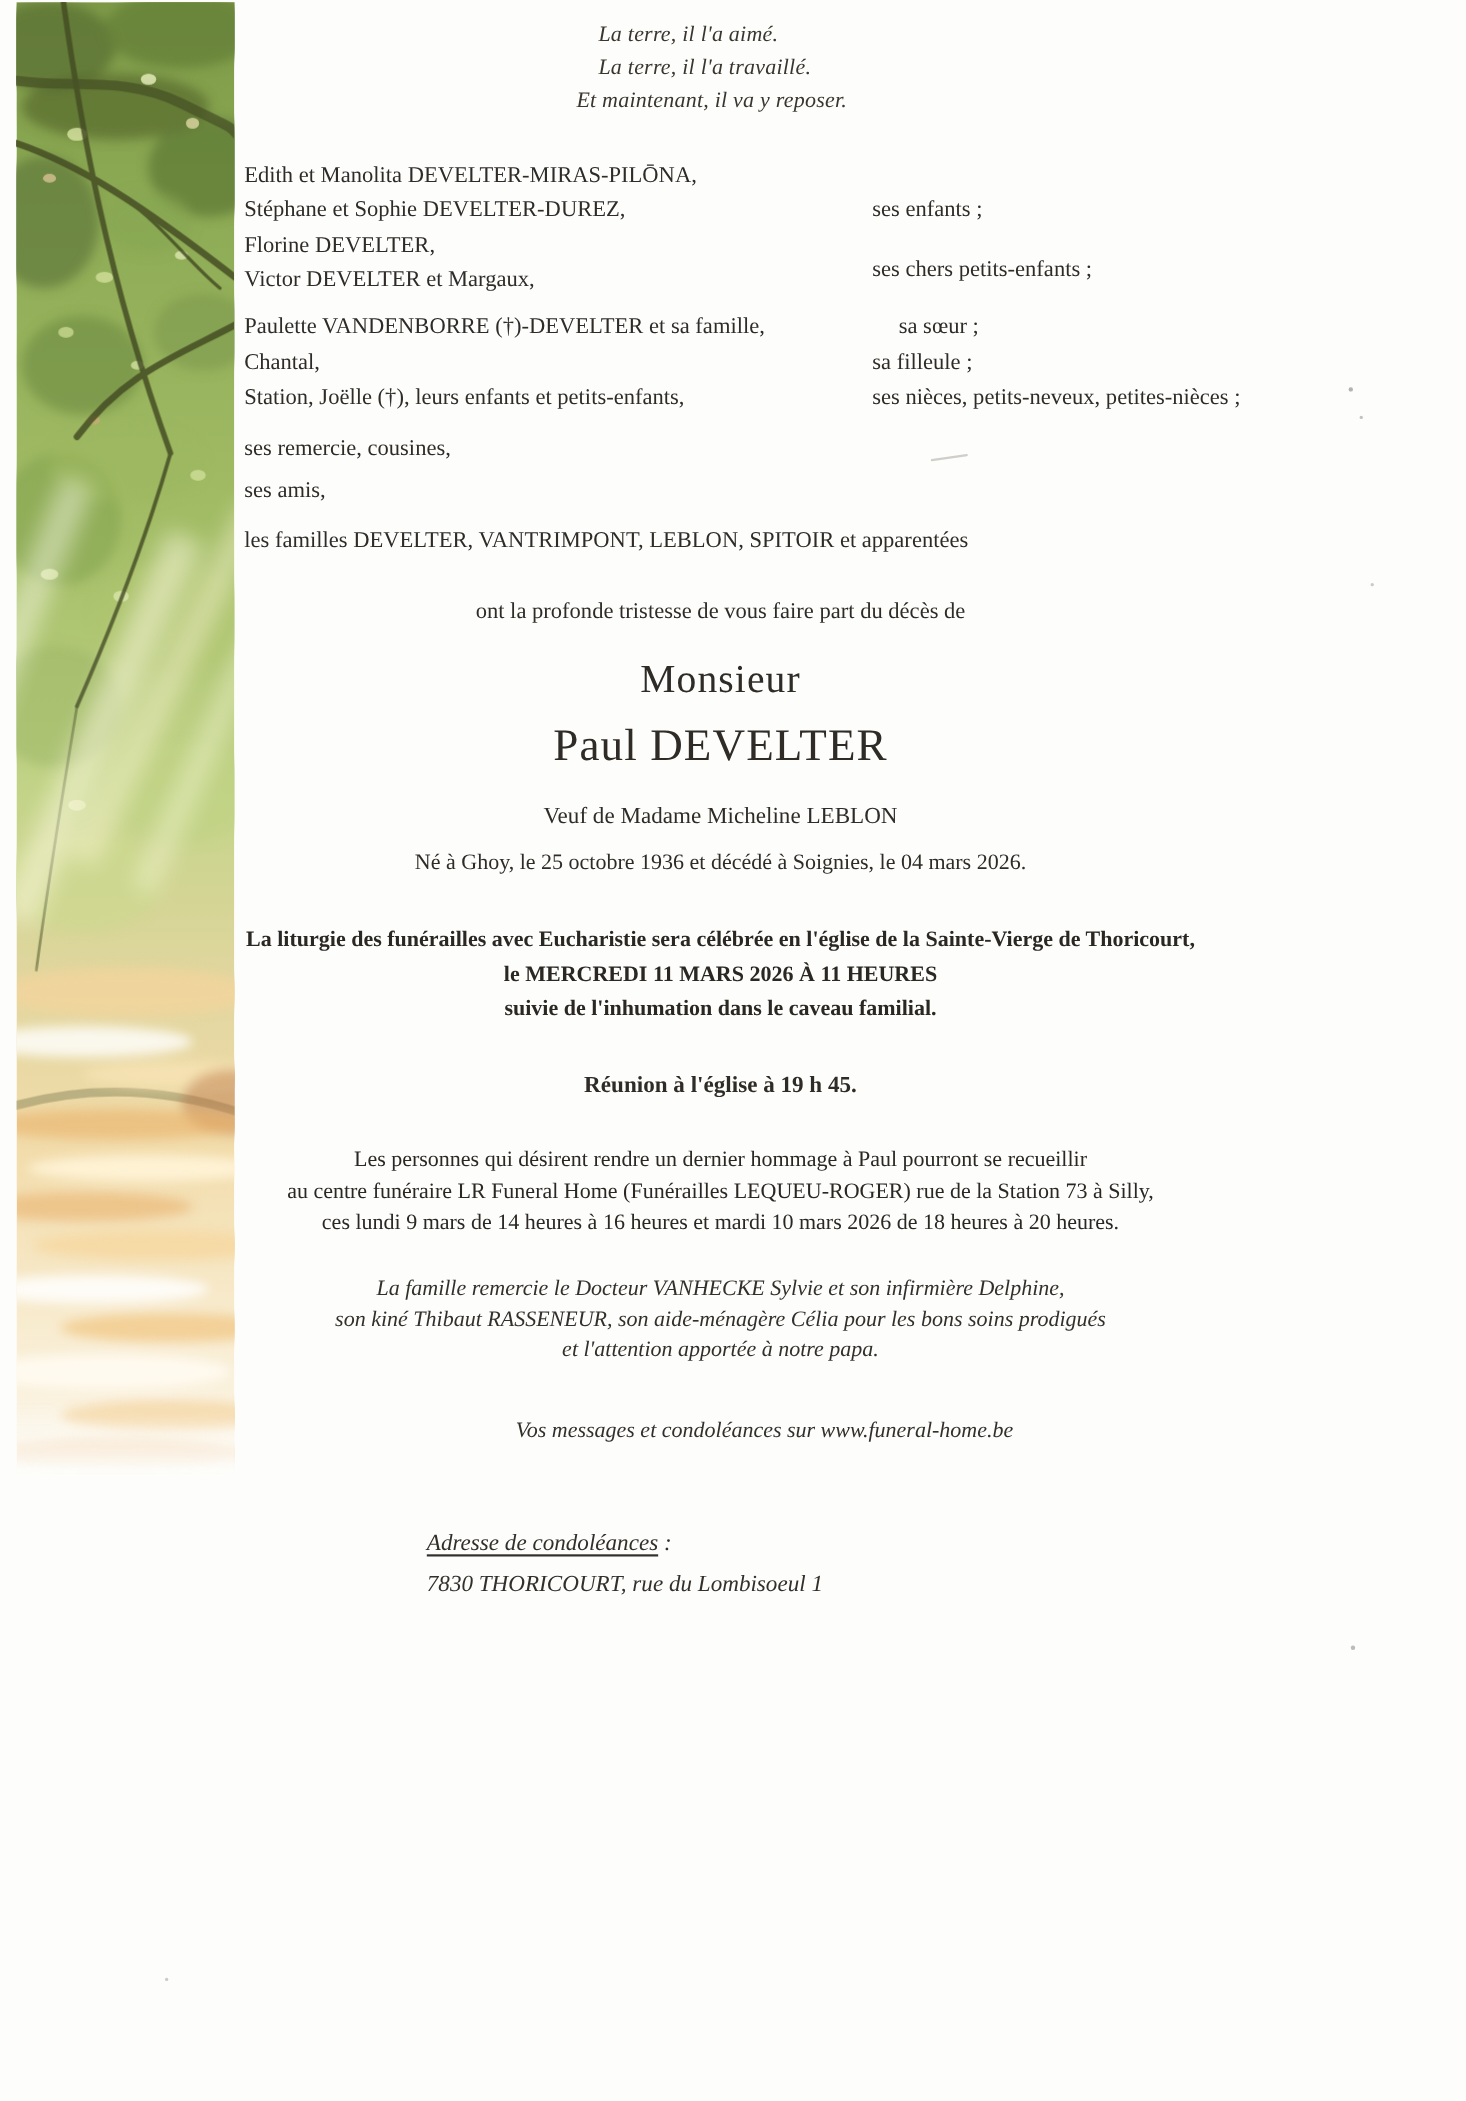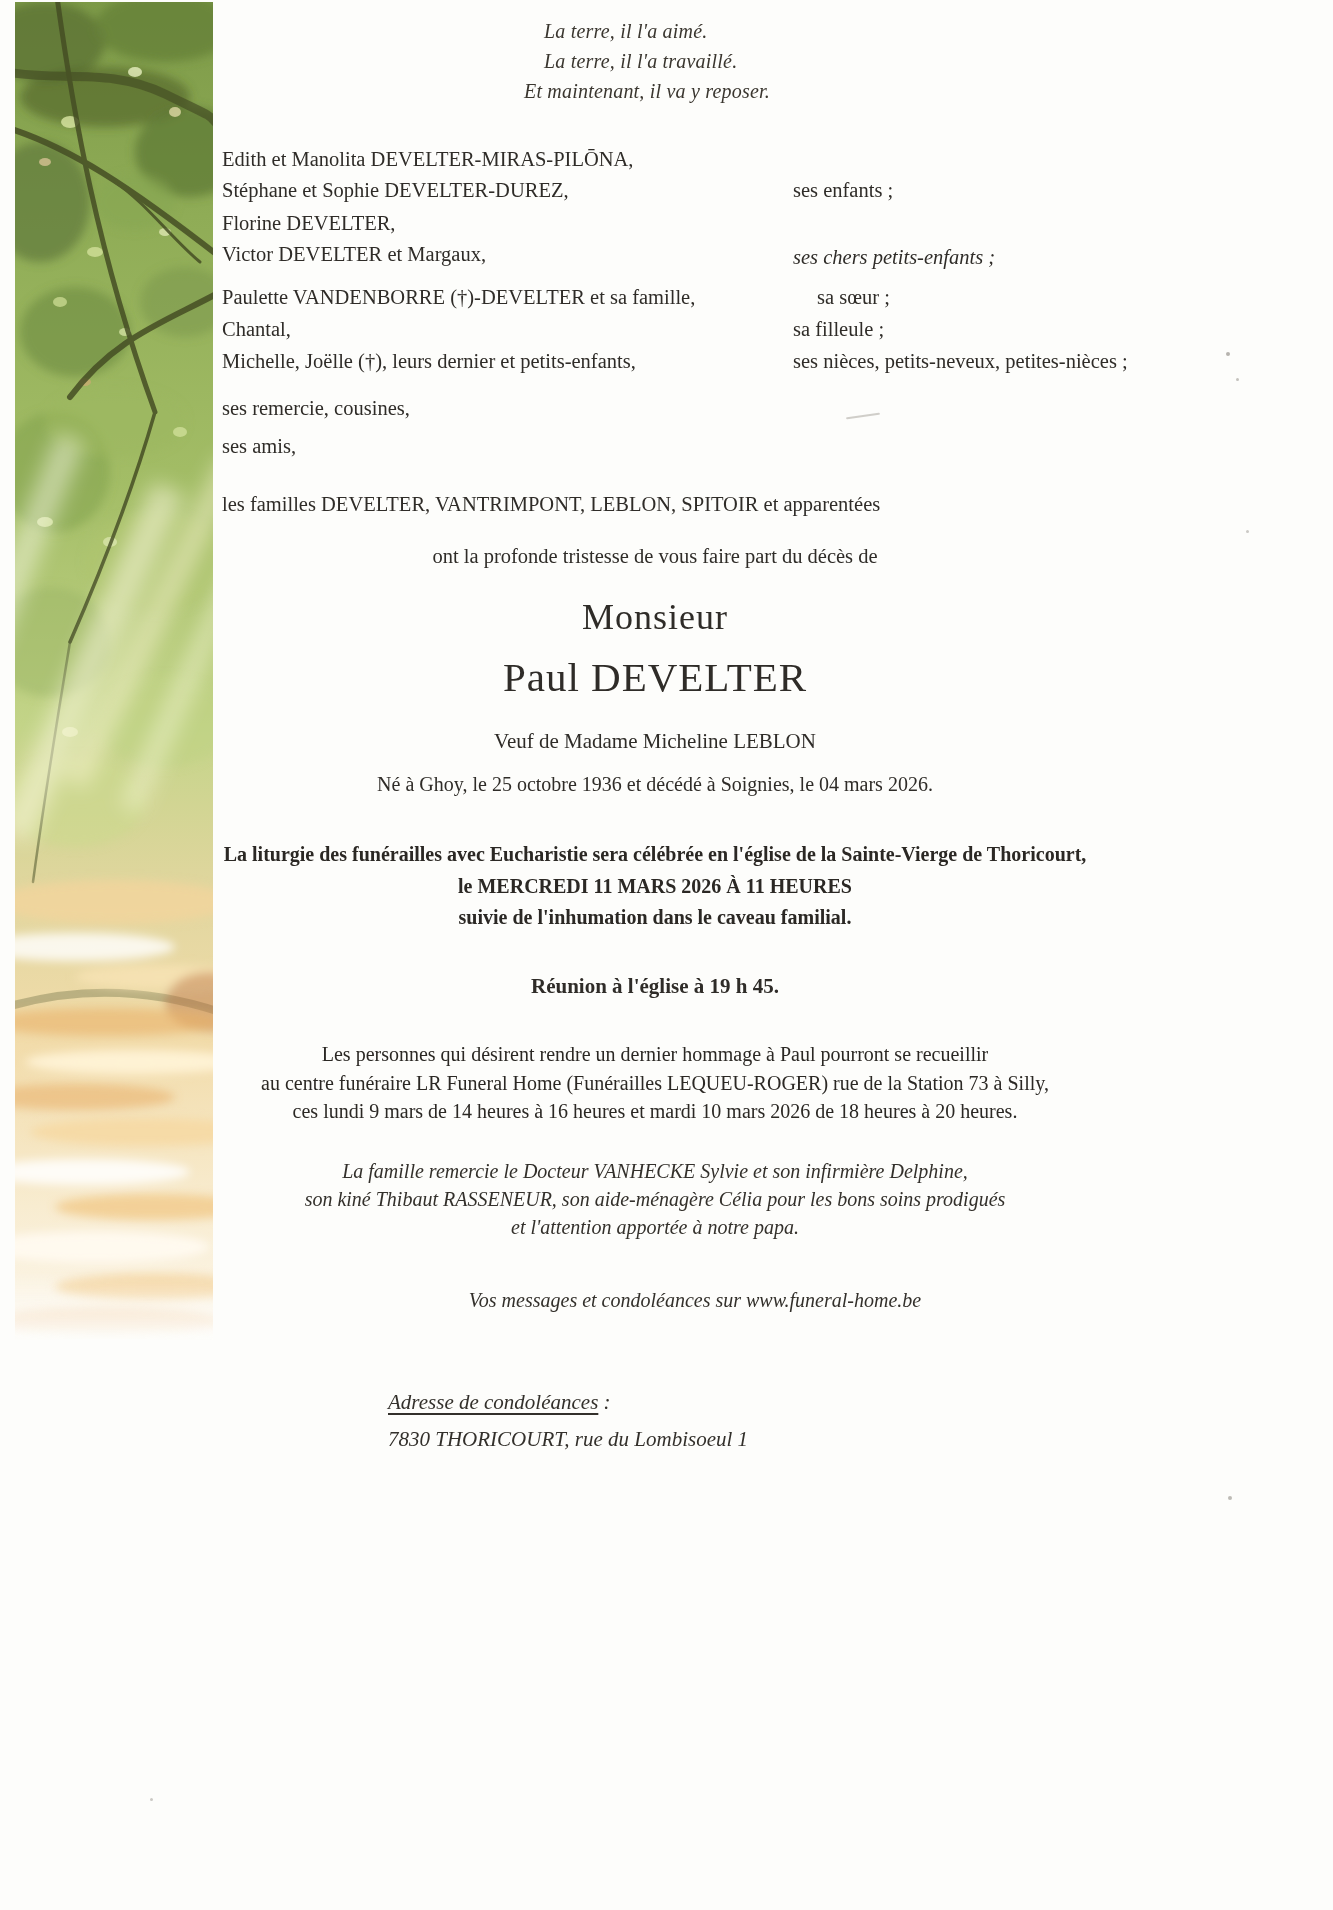--- a/index.html
+++ b/index.html
@@ -141,34 +141,34 @@
 <div class="abs epigraph-line" style="left:544px;top:20px;">La terre, il l'a aimé.</div>
 <div class="abs epigraph-line" style="left:544px;top:50px;">La terre, il l'a travaillé.</div>
 <div class="abs epigraph-line" style="left:524px;top:80px;">Et maintenant, il va y reposer.</div>
 
 <div class="abs m-line" style="top:148px;">Edith et Manolita DEVELTER-MIRAS-PILŌNA,</div>
 <div class="abs m-line" style="top:179px;">Stéphane et Sophie DEVELTER-DUREZ,</div>
 <div class="abs m-rel" style="top:179px;">ses enfants ;</div>
 
 <div class="abs m-line" style="top:212px;">Florine DEVELTER,</div>
 <div class="abs m-line" style="top:243px;">Victor DEVELTER et Margaux,</div>
-<div class="abs m-rel" style="top:246px;font-style:italic;">ses chers petits-enfants ;</div>
+<div class="abs m-rel" style="top:234px;">ses chers petits-enfants ;</div>
 
 <div class="abs m-line" style="top:286px;">Paulette VANDENBORRE (†)-DEVELTER et sa famille,</div>
 <div class="abs m-rel" style="top:286px;margin-left:24px;">sa sœur ;</div>
 
 <div class="abs m-line" style="top:318px;">Chantal,</div>
 <div class="abs m-rel" style="top:318px;">sa filleule ;</div>
 
-<div class="abs m-line" style="top:350px;">Michelle, Joëlle (†), leurs dernier et petits-enfants,</div>
+<div class="abs m-line" style="top:350px;">Station, Joëlle (†), leurs enfants et petits-enfants,</div>
 <div class="abs m-rel" style="top:350px;">ses nièces, petits-neveux, petites-nièces ;</div>
 
 <div class="abs m-line" style="top:397px;">ses remercie, cousines,</div>
 <div class="abs m-line" style="top:435px;">ses amis,</div>
-<div class="abs m-line" style="top:493px;">les familles DEVELTER, VANTRIMPONT, LEBLON, SPITOIR et apparentées</div>
+<div class="abs m-line" style="top:480px;">les familles DEVELTER, VANTRIMPONT, LEBLON, SPITOIR et apparentées</div>
 
 <div class="col">
   <div class="c intro" style="top:545px;">ont la profonde tristesse de vous faire part du décès de</div>
   <div class="c h-title" style="top:596px;">Monsieur</div>
   <div class="c h-name" style="top:653px;">Paul DEVELTER</div>
   <div class="c widower" style="top:729px;">Veuf de Madame Micheline LEBLON</div>
   <div class="c dates" style="top:773px;">Né à Ghoy, le 25 octobre 1936 et décédé à Soignies, le 04 mars 2026.</div>
 
   <div class="c ceremony" style="top:843px;">La liturgie des funérailles avec Eucharistie sera célébrée en l'église de la Sainte-Vierge de Thoricourt,</div>
   <div class="c ceremony" style="top:875px;">le MERCREDI 11 MARS 2026 À 11 HEURES</div>

